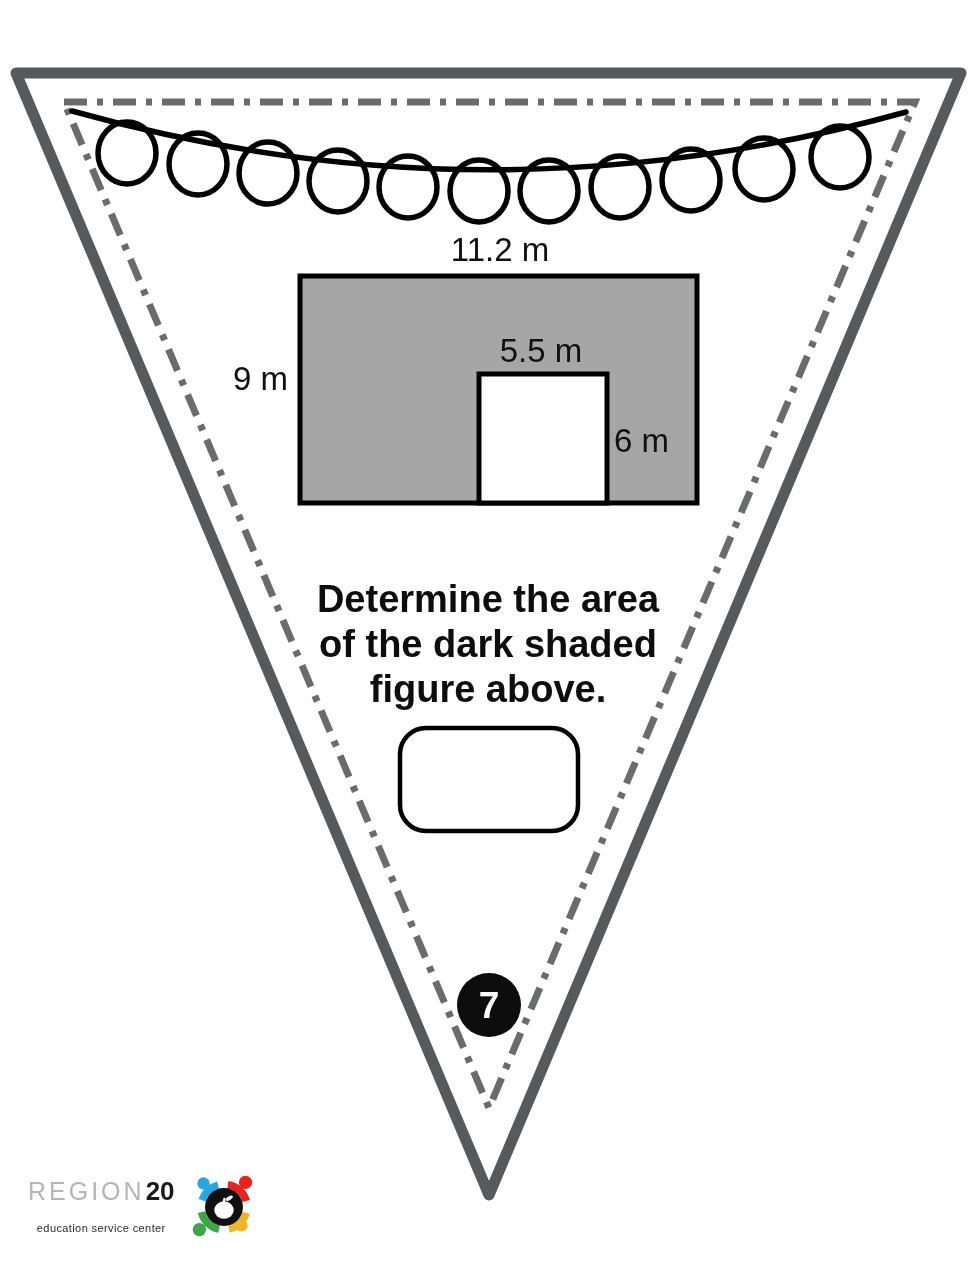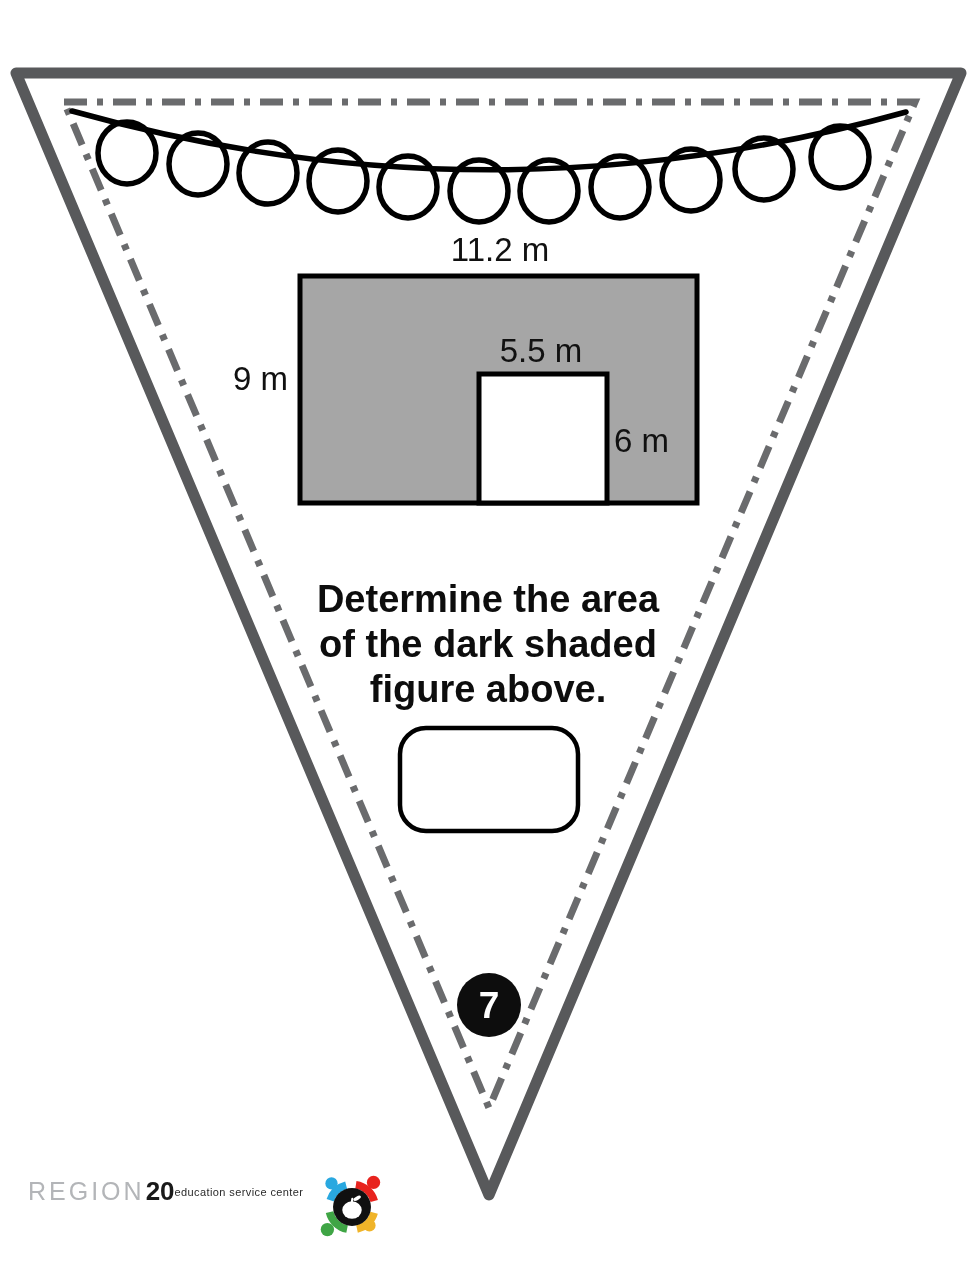--- a/index.html
+++ b/index.html
@@ -37,21 +37,21 @@
   .logo {
     position: absolute;
     left: 28px;
     top: 1166px;
     display: flex;
     align-items: flex-start;
     gap: 10px;
   }
   .logo-textcol {
     display: flex;
-    flex-direction: row;
+    flex-direction: column;
     align-items: center;
     padding-top: 12px;
   }
   .logo-wordmark {
     display: flex;
     align-items: baseline;
     line-height: 1;
   }
   .logo-region {
     font-size: 25px;
@@ -59,21 +59,21 @@
     letter-spacing: 3px;
     color: #b3b5b8;
   }
   .logo-18 {
     font-size: 26px;
     font-weight: 700;
     color: #1a1a1a;
     margin-left: 1px;
   }
   .logo-tagline {
-    margin-top: 2px;
+    margin-top: 18px;
     font-size: 11px;
     letter-spacing: 0.4px;
     color: #2a2a2a;
     white-space: nowrap;
   }
   .logo-mark { width: 78px; height: 82px; }
 </style>
 </head>
 <body>
 

